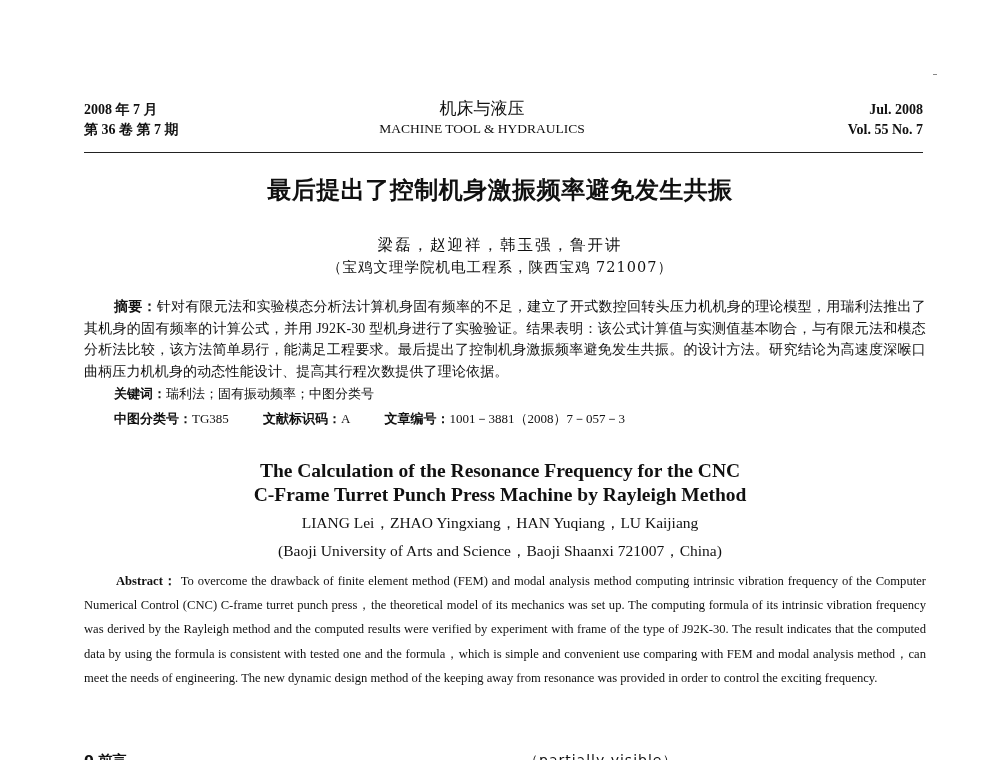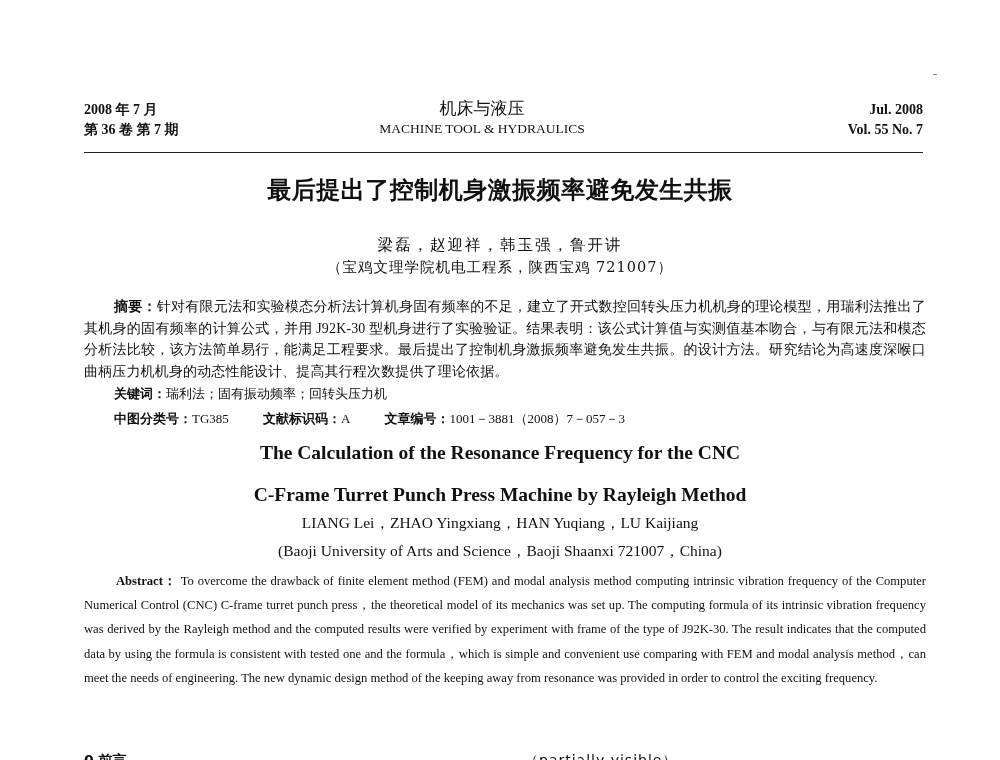--- a/index.html
+++ b/index.html
@@ -30,21 +30,21 @@
   .cn-abstract .lbl { font-weight: bold; }
 
   .cn-meta { position: absolute; left: 114px; font-family: "DejaVu Sans", sans-serif; font-size: 13px; line-height: 20px; }
   .cn-keywords { top: 384px; }
   .cn-class { top: 409px; width: 700px; }
   .cn-class .lbl { font-weight: bold; }
   .cn-class span.field { display: inline-block; margin-right: 30px; text-align: center; }
 
   .en-title { position: absolute; left: 0; width: 1000px; text-align: center;
     font-family: "Liberation Serif", serif; font-weight: bold; font-size: 19.5px; line-height: 29px; }
-  .en-title.l1 { top: 438px; }
+  .en-title.l1 { top: 456px; }
   .en-title.l2 { top: 480px; }
   .en-authors { position: absolute; left: 0; width: 1000px; top: 513px; text-align: center;
     font-family: "Liberation Serif", serif; font-size: 15.5px; }
   .en-affil { position: absolute; left: 0; width: 1000px; top: 541px; text-align: center;
     font-family: "Liberation Serif", serif; font-size: 15.5px; }
 
   .en-abstract { position: absolute; left: 84px; width: 842px; top: 569px;
     font-family: "Liberation Serif", serif; font-size: 12.6px; line-height: 24.2px; text-align: justify; text-indent: 32px; }
   .en-abstract .lbl { font-weight: bold; }
   .en-keywords { position: absolute; left: 116px; top: 715px; font-family: "Liberation Serif", serif; font-size: 12.6px; }
@@ -80,21 +80,21 @@
 
   <div class="cn-title">最后提出了控制机身激振频率避免发生共振</div>
   <div class="cn-authors">梁磊，赵迎祥，韩玉强，鲁开讲</div>
   <div class="cn-affil">（宝鸡文理学院机电工程系，陕西宝鸡 721007）</div>
 
   <div class="cn-abstract">
     <span class="lbl">摘要：</span><span>针对有限元法和实验模态分析法计算机身固有频率的不足，建立了开式数控回转头压力机机身的理论模型，用瑞利法推出了其机身的固有频率的计算公式，并用 J92K-30 型机身进行了实验验证。结果表明：该公式计算值与实测值基本吻合，与有限元法和模态分析法比较，该方法简单易行，能满足工程要求。最后提出了控制机身激振频率避免发生共振。的设计方法。研究结论为高速度深喉口曲柄压力机机身的动态性能设计、提高其行程次数提供了理论依据。</span>
   </div>
 
   <div class="cn-meta cn-keywords">
-    <span class="lbl" style="font-weight:bold">关键词：</span><span>瑞利法；固有振动频率；回转头压力机</span>
+    <span class="lbl" style="font-weight:bold">关键词：</span><span>瑞利法；固有振动频率；中图分类号</span>
   </div>
 
   <div class="cn-meta cn-class">
     <span class="field"><span class="lbl">中图分类号：</span><span style="font-family:'Liberation Serif',serif">TG385</span></span>
     <span class="field"><span class="lbl">文献标识码：</span><span style="font-family:'Liberation Serif',serif">A</span></span>
     <span class="field"><span class="lbl">文章编号：</span><span style="font-family:'Liberation Serif',serif">1001－3881（2008）7－057－3</span></span>
   </div>
 
   <div class="en-title l1">The Calculation of the Resonance Frequency for the CNC</div>
   <div class="en-title l2">C-Frame Turret Punch Press Machine by Rayleigh Method</div>

